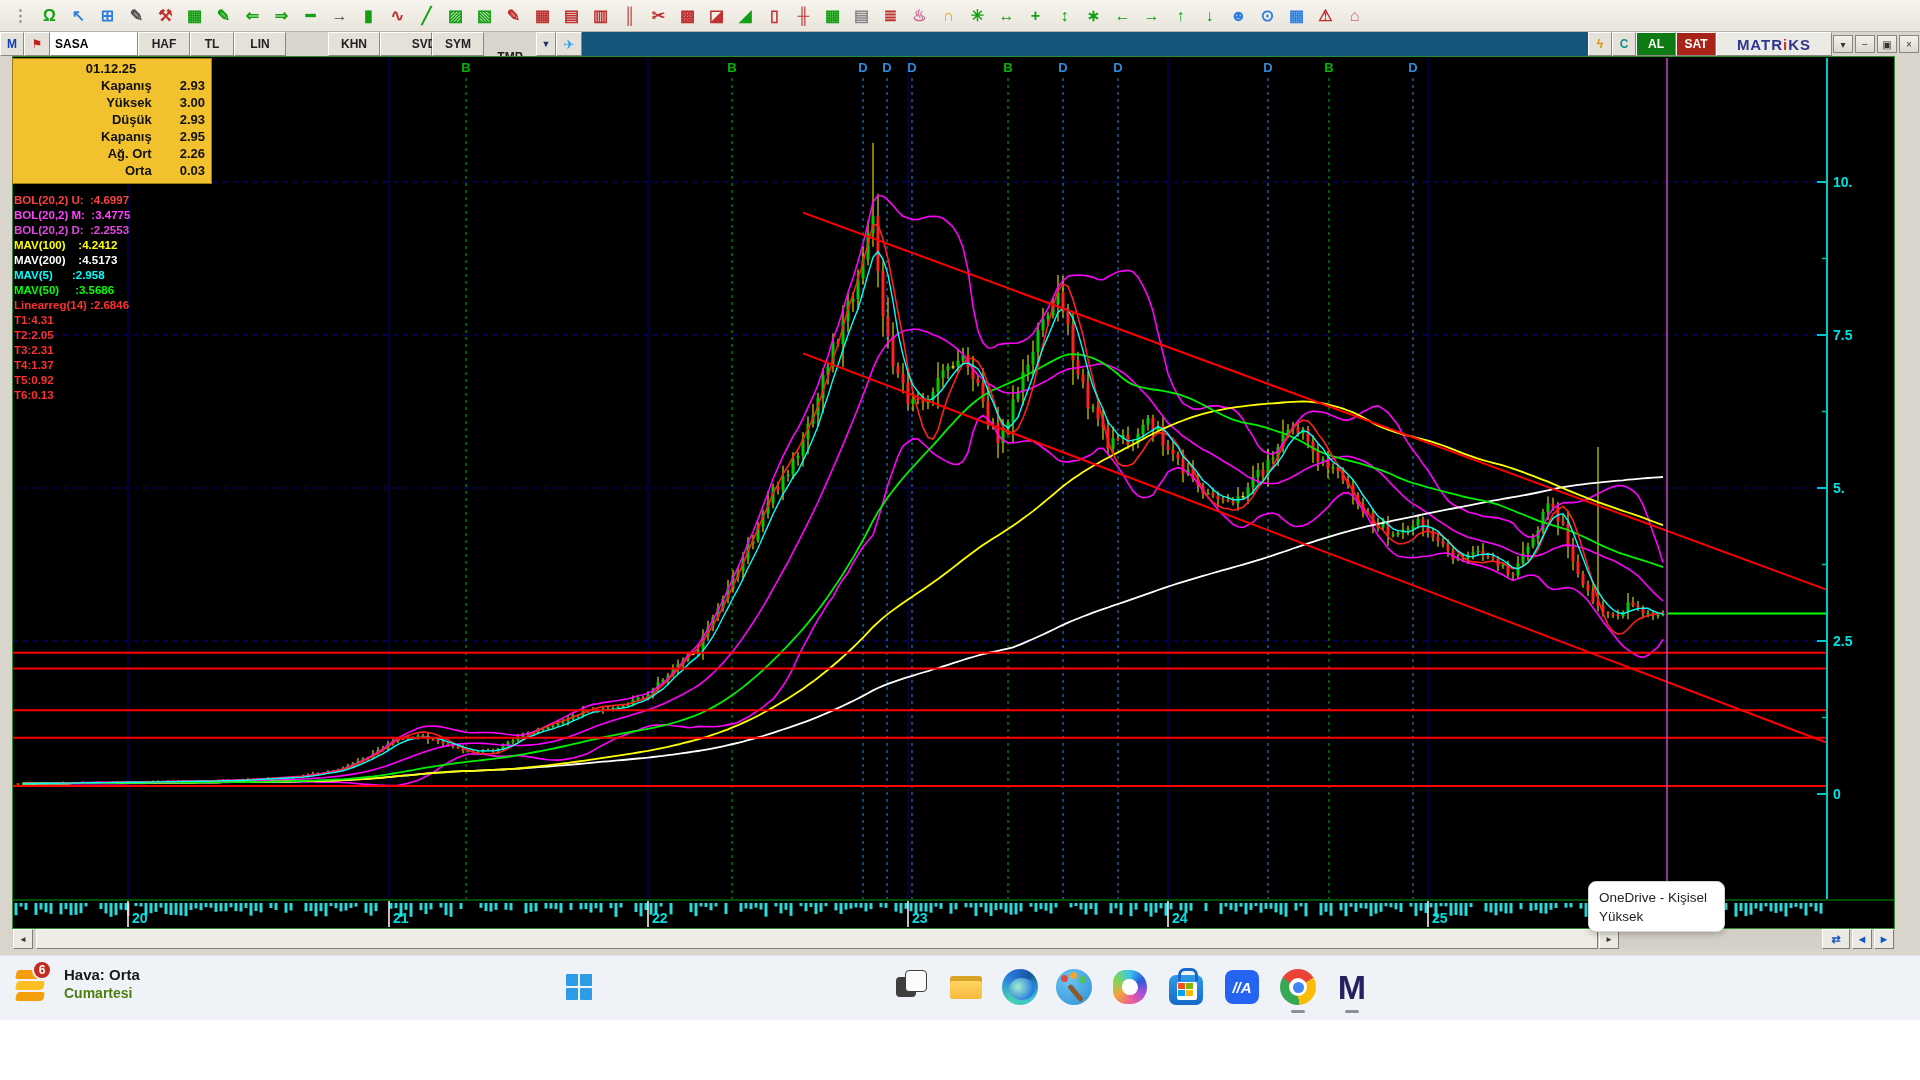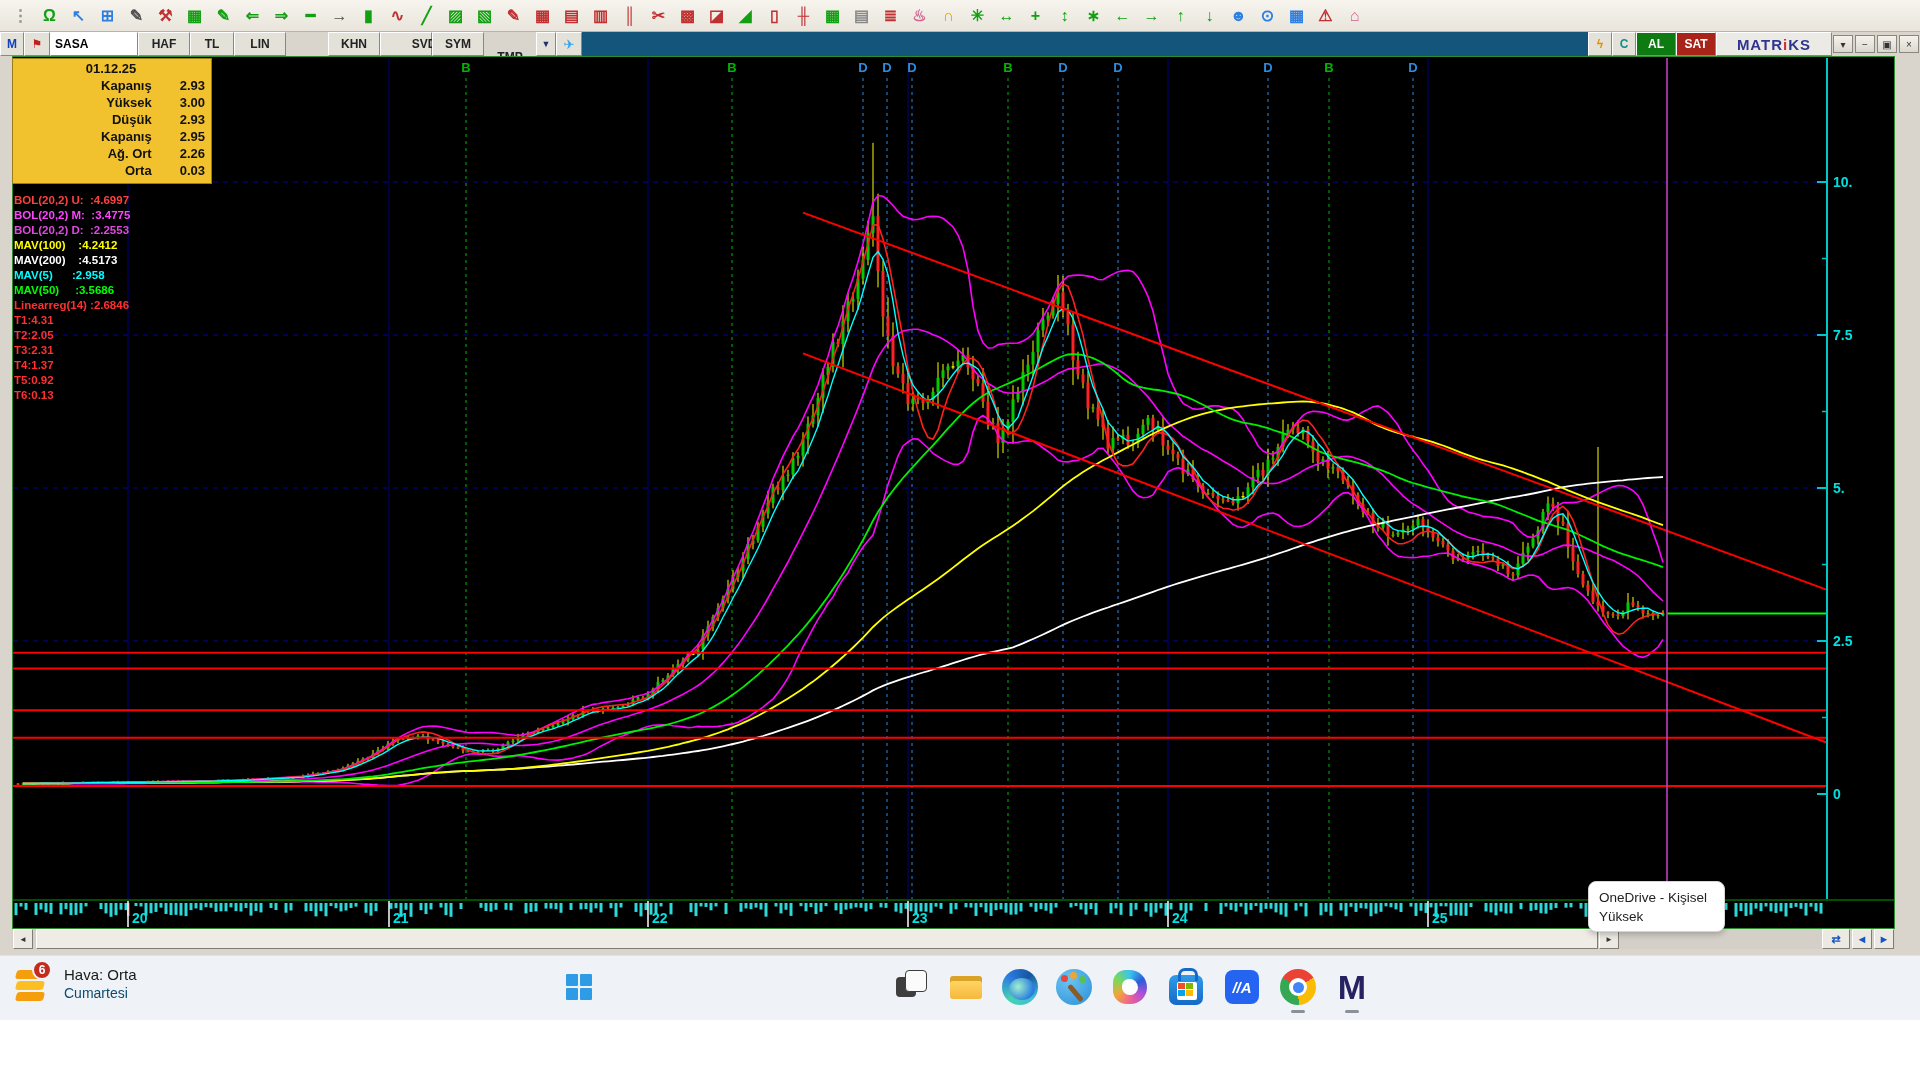--- a/index.html
+++ b/index.html
@@ -33,22 +33,22 @@
   #sc-gap{flex:1;}
   .sc-blue{color:#1356c4 !important;font-size:11px !important;font-weight:bold;}
   
   #onedrive-tip{position:absolute;left:1588px;top:881px;width:137px;height:51px;background:#fff;border:1px solid #d5d5d5;border-radius:8px;box-shadow:0 2px 6px rgba(0,0,0,.25);box-sizing:border-box;padding:6px 10px;font-size:13.5px;color:#222;line-height:19px;z-index:50;}
   
   #taskbar{position:absolute;left:0;top:955px;width:1920px;height:65px;background:#eff3f8;border-top:1px solid #dde2e8;}
   #weather{position:absolute;left:12px;top:8px;display:flex;align-items:center;cursor:pointer;}
   #weather-icon{position:relative;width:40px;height:40px;}
   .wl{position:absolute;left:4px;width:28px;height:9px;border-radius:3px;transform:skewX(-14deg);}
   #weather-badge{position:absolute;left:20px;top:-4px;width:20px;height:20px;border-radius:50%;background:#c42b1f;color:#fff;font-size:12px;font-weight:bold;display:flex;align-items:center;justify-content:center;border:2px solid #eff3f8;box-sizing:border-box;}
-  #weather-text{margin-left:12px;font-size:15px;color:#191919;line-height:19px;}
-  #weather-text .sub{color:#0c4a6e;font-size:14px;}
+  #weather-text{margin-left:12px;font-size:15px;color:#191919;line-height:19px;font-weight:bold;}
+  #weather-text .sub{color:#4d7c0f;font-size:14px;}
   .tb-app{position:absolute;top:9px;width:44px;height:44px;display:flex;align-items:center;justify-content:center;border-radius:6px;cursor:pointer;}
   .rundot{position:absolute;top:54px;width:14px;height:3px;border-radius:2px;background:#8a9099;}
   
   #start-grid{display:grid;grid-template-columns:12px 12px;grid-template-rows:12px 12px;gap:2px;}
   #start-grid div{background:#2e9be6;border-radius:1px;}
   
   #tv-back{position:absolute;left:6px;top:12px;width:20px;height:20px;background:#3e3e3e;border-radius:4px;}
   #tv-front{position:absolute;left:15px;top:5px;width:20px;height:20px;background:#fbfbfb;border:1px solid #3e3e3e;border-radius:4px;}
   
   #folder-back{position:absolute;left:5px;top:9px;width:32px;height:22px;background:#d9a326;border-radius:3px;}

